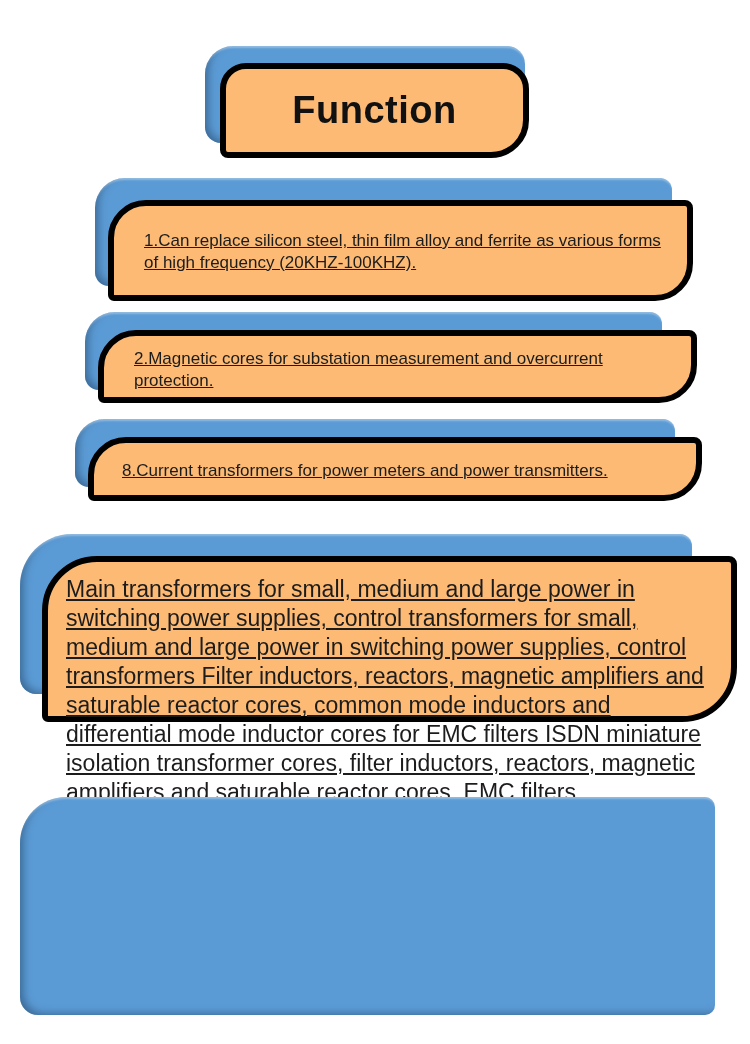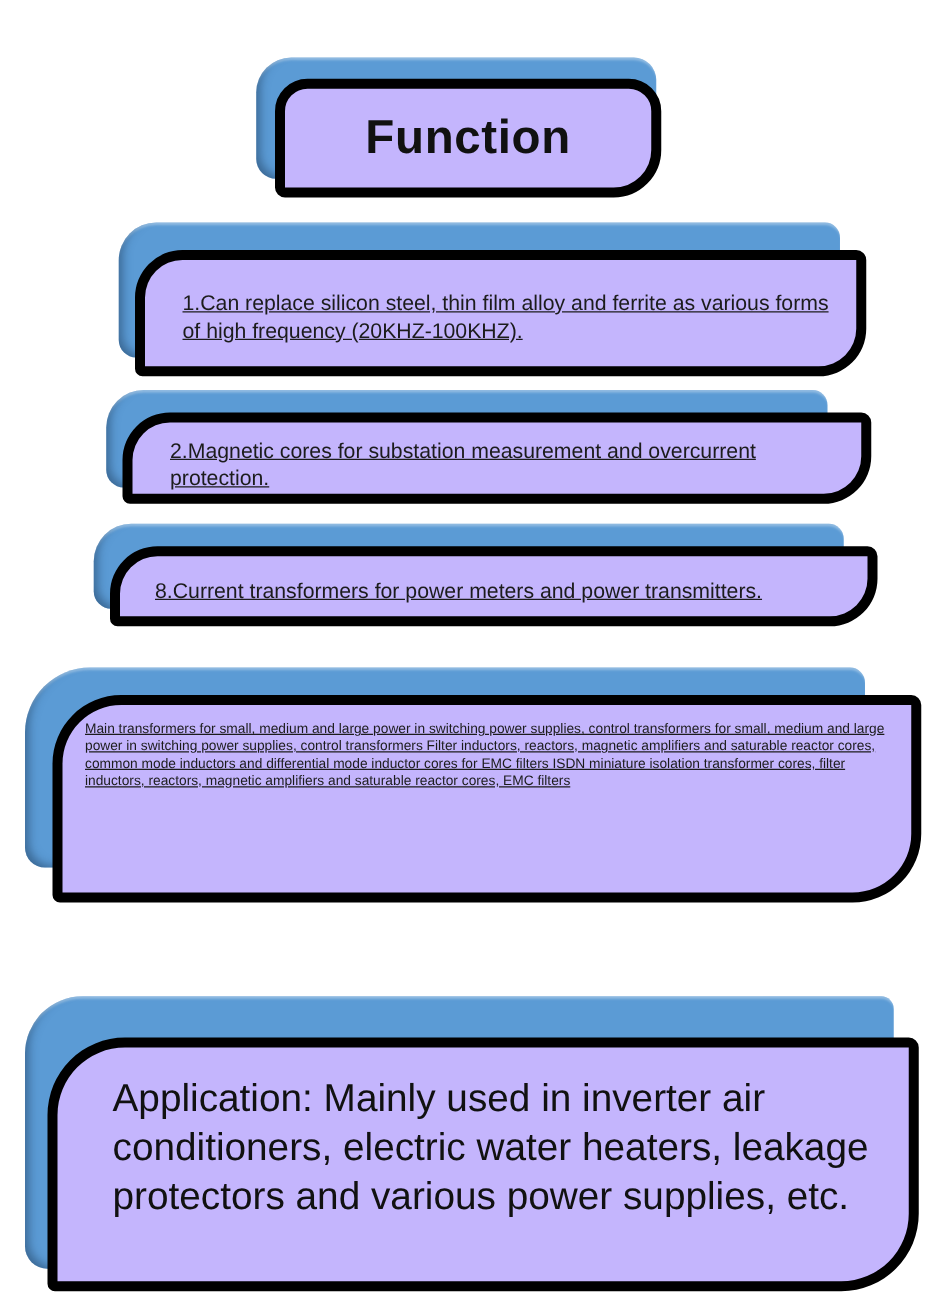--- a/index.html
+++ b/index.html
@@ -13,22 +13,22 @@
   }
   .block { position: absolute; }
   .back {
     position: absolute;
     background: #5b9bd5;
     box-shadow: inset 6px -4px 8px -3px rgba(32, 64, 96, 0.55),
                 inset 0 3px 2px -1px rgba(255,255,255,0.35);
   }
   .card {
     position: absolute;
-    background: #c4b5fd;
-    border: 8px solid #000000;
+    background: #fdba74;
+    border: 6px solid #000000;
   }
 
   
   .fn-back  { left: 0; top: 0; width: 320px; height: 97px;
               border-radius: 28px 18px 18px 16px; }
   .fn-card  { left: 15px; top: 17px; width: 309px; height: 95px;
               border-radius: 26px 26px 38px 8px;
               display: flex; align-items: center; justify-content: center; }
   .fn-title { font-size: 38px; font-weight: 700; color: #111111;
               letter-spacing: 0.5px; }
@@ -53,21 +53,21 @@
   .b3 .back{ left: 0; top: 0; width: 600px; height: 68px; }
   .b3 .card{ left: 13px; top: 18px; width: 614px; height: 64px;
              padding: 17px 8px 0 28px; }
   
   .b4      { left: 20px;  top: 534px; width: 720px; height: 196px; }
   .b4 .back{ left: 0; top: 0; width: 672px; height: 160px;
              border-radius: 52px 12px 12px 16px; }
   .b4 .card{ left: 22px; top: 22px; width: 695px; height: 166px;
              border-radius: 55px 8px 55px 6px;
              padding: 13px 20px 0 18px; }
-  .b4 .item-text { width: 644px; font-size: 11px; line-height: 1.26; }
+  .b4 .item-text { width: 644px; font-size: 23px; line-height: 1.26; }
 
   
   .app      { left: 20px; top: 797px; width: 720px; height: 240px; }
   .app-back { left: 0; top: 0; width: 695px; height: 218px;
               border-radius: 46px 10px 10px 18px; }
   .app-card { left: 18px; top: 33px; width: 697px; height: 203px;
               border-radius: 62px 8px 62px 6px;
               padding: 21px 24px 0 44px; }
   .app-text { font-size: 31px; line-height: 1.26; color: #111111;
               width: 630px; }
@@ -105,16 +105,13 @@
 
 <section class="block b4">
   <div class="back"></div>
   <div class="card">
     <p class="item-text">Main transformers for small, medium and large power in switching power supplies, control transformers for small, medium and large power in switching power supplies, control transformers Filter inductors, reactors, magnetic amplifiers and saturable reactor cores, common mode inductors and differential mode inductor cores for EMC filters ISDN miniature isolation transformer cores, filter inductors, reactors, magnetic amplifiers and saturable reactor cores, EMC filters</p>
   </div>
 </section>
 
 <section class="block app">
   <div class="back app-back"></div>
-  <div class="card app-card">
-    <p class="app-text">Application: Mainly used in inverter air conditioners, electric water heaters, leakage protectors and various power supplies, etc.</p>
-  </div>
 </section>
 
 </body></html>

